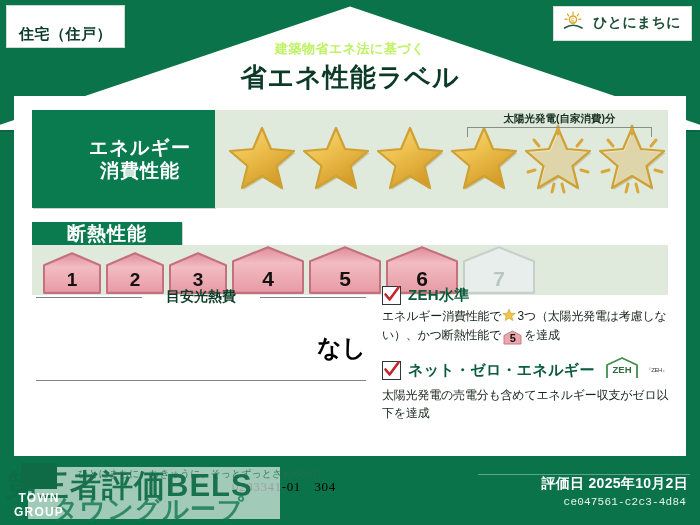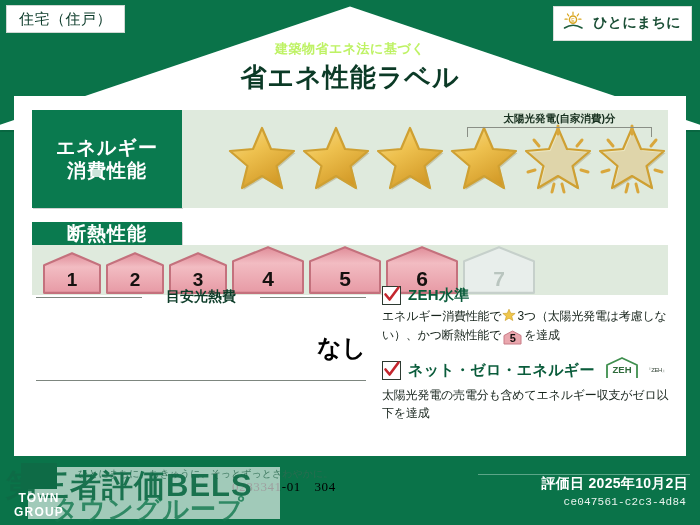--- a/index.html
+++ b/index.html
@@ -28,22 +28,22 @@
   
   .body-panel{
     position:absolute;left:14px;top:96px;width:672px;height:360px;
     background:#ffffff;
   }
 
   
   .cat-chip{
     position:absolute;left:6px;top:5px;
     background:#ffffff;border:1px solid #cfd8d3;
-    padding:5px 12px 6px 12px;
-    font-size:15px;font-weight:normal;color:#0c3b2a;
+    padding:20px 12px 6px 12px;
+    font-size:15px;font-weight:bold;color:#0c3b2a;
     letter-spacing:.5px;line-height:1;
     z-index:6;
   }
 
   
   .re-badge{
     position:absolute;right:8px;top:6px;
     background:#ffffff;border:1px solid #d7ded9;
     padding:4px 10px 5px 8px;
     display:flex;align-items:center;gap:7px;
@@ -63,21 +63,21 @@
   .row-label{
     background:#0a7a4f;color:#ffffff;
     display:flex;flex-direction:column;align-items:center;justify-content:center;
     font-weight:bold;line-height:1.22;
     box-shadow:1px 1px 0 rgba(0,0,0,.18);
   }
   .row-value{background:#dfeadd;position:relative;}
 
   
   #row-energy{left:32px;top:110px;width:636px;height:98px;}
-  #row-energy .row-label{width:150px;font-size:19px;letter-spacing:1px;}
+  #row-energy .row-label{width:150px;font-size:19px;letter-spacing:1px;padding-left:33px;}
   #row-energy .row-value{flex:1;display:flex;align-items:center;padding-left:8px;justify-content:flex-end;}
 
   
   #row-insul{left:32px;top:222px;width:636px;height:54px;flex-direction:column;}
   #row-insul .row-label{width:150px;font-size:19px;letter-spacing:1px;}
   #row-insul .row-value{flex:1;display:flex;align-items:flex-end;padding-left:10px;}
 
   
   .stars{display:flex;align-items:center;gap:2px;}
   .star{width:72px;height:70px;position:relative;}

